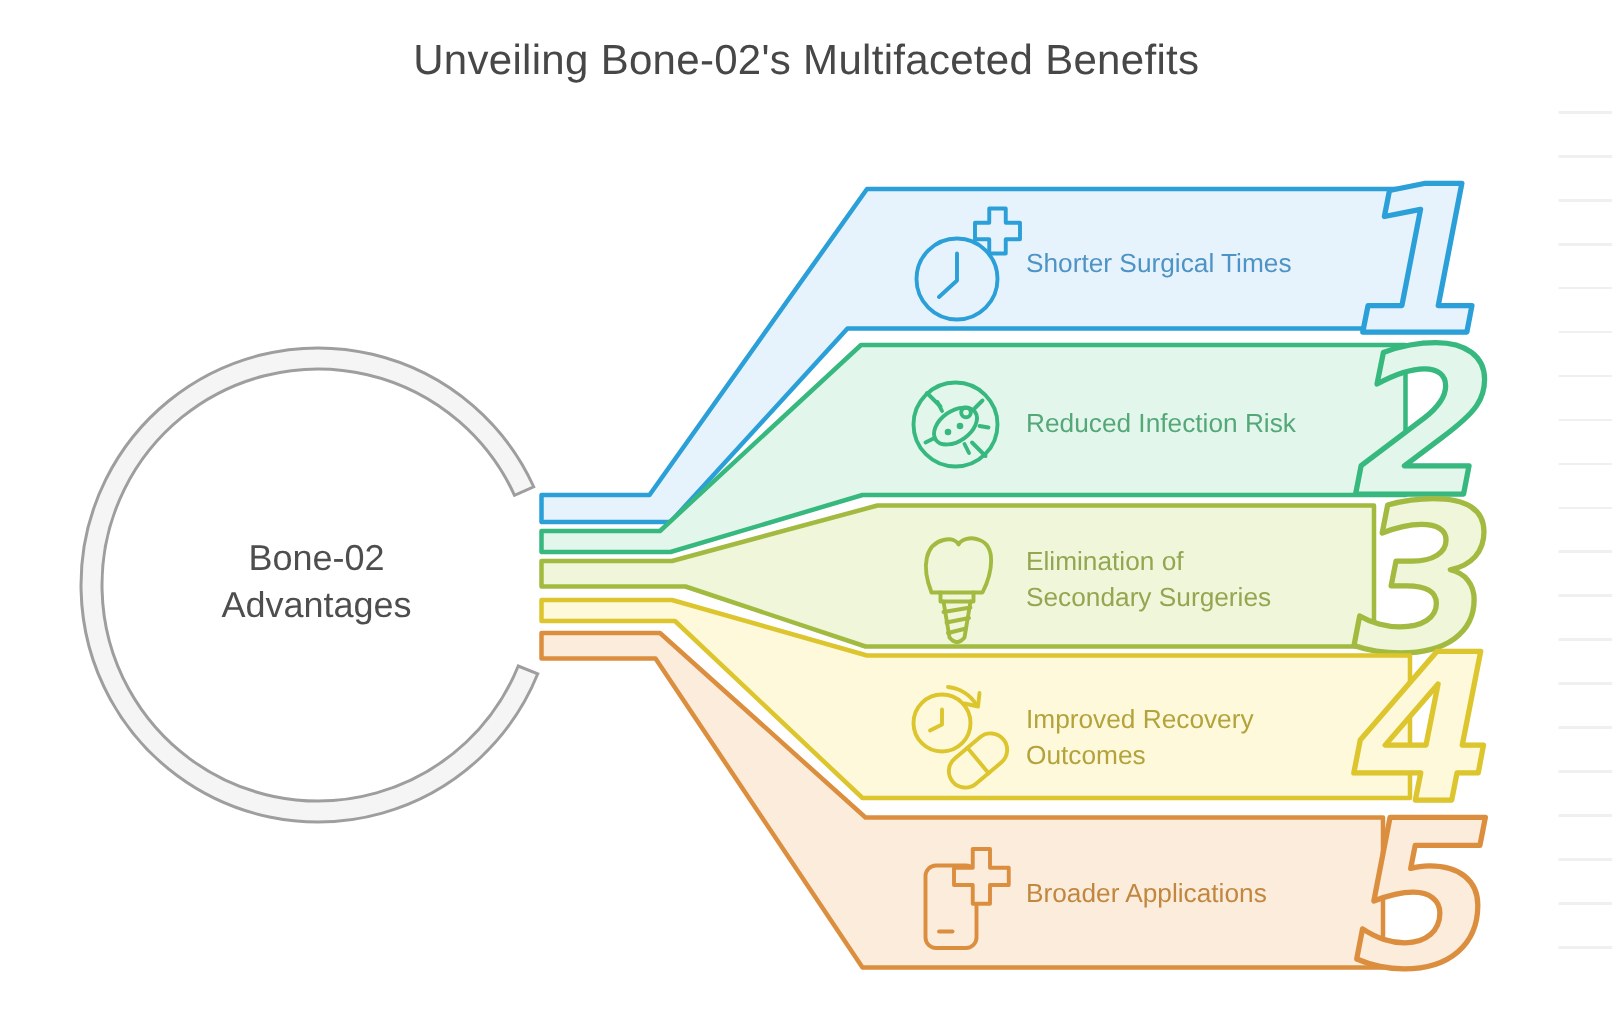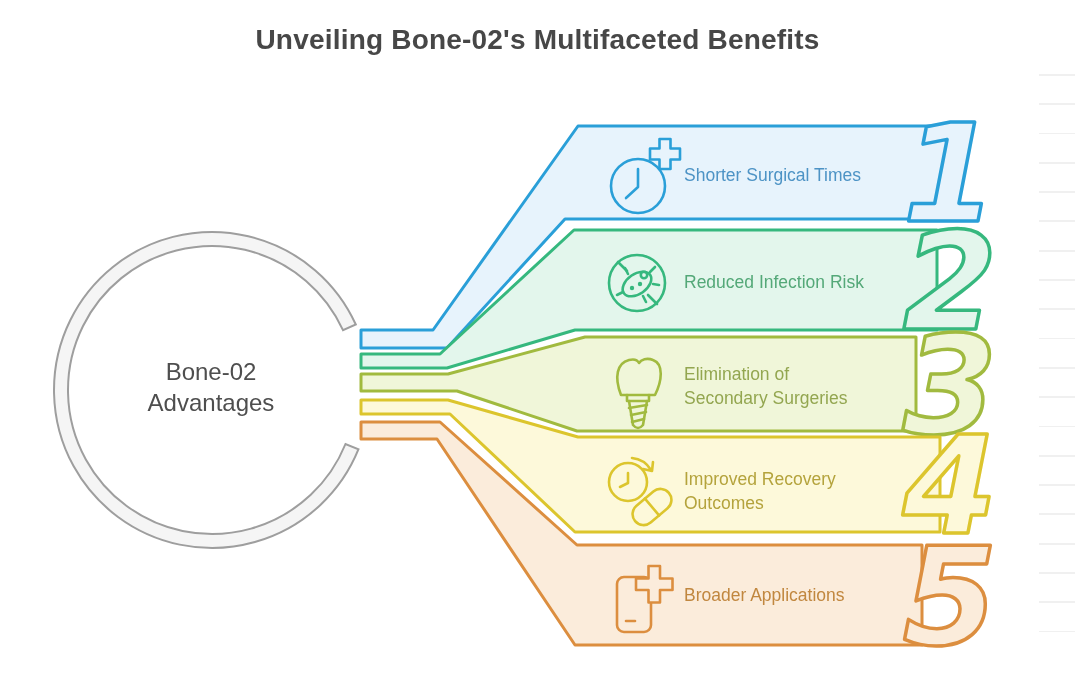--- a/index.html
+++ b/index.html
@@ -1,19 +1,19 @@
 <!DOCTYPE html>
 <html><head>
 <meta charset="utf-8">
 <style>
   html,body{margin:0;padding:0;background:#ffffff;}
   .canvas{position:relative;width:1075px;height:688px;background:#ffffff;overflow:hidden;
           font-family:"Liberation Sans",sans-serif;}
   .title{position:absolute;top:24px;left:0;width:100%;text-align:center;
-         font-size:28px;font-weight:bold;color:#474747;letter-spacing:.2px;}
+         font-size:28px;font-weight:normal;color:#474747;letter-spacing:.2px;}
   .bg-lines{position:absolute;right:0;top:74px;width:36px;height:582px;
             background:repeating-linear-gradient(to bottom,#f0f0f0 0 1.8px,transparent 1.8px 29.3px);}
   svg.diagram{position:absolute;left:0;top:0;}
   .shape{stroke-width:3;stroke-linejoin:round;}
   .icon{fill:none;stroke-width:2.6;stroke-linecap:round;stroke-linejoin:round;}
   .num{font-family:"DejaVu Sans",sans-serif;font-weight:bold;font-style:italic;
        font-size:136px;text-anchor:middle;stroke-width:3.5;stroke-linejoin:round;paint-order:fill;}
   .lbl{font-size:17.5px;}
   .center-lbl{font-size:24px;text-anchor:middle;fill:#4e4e4e;}
 </style>

